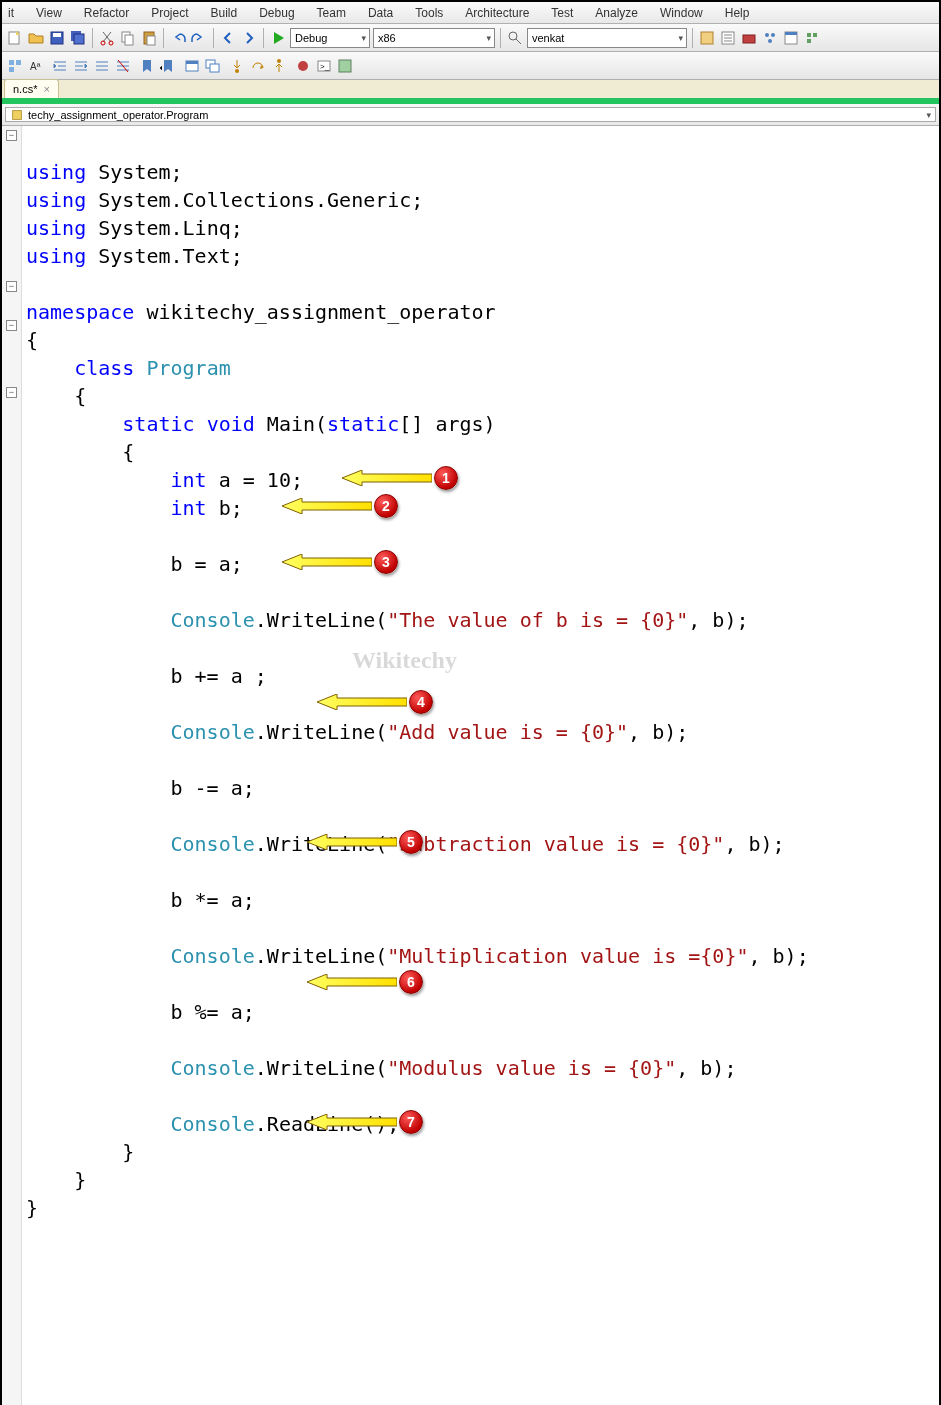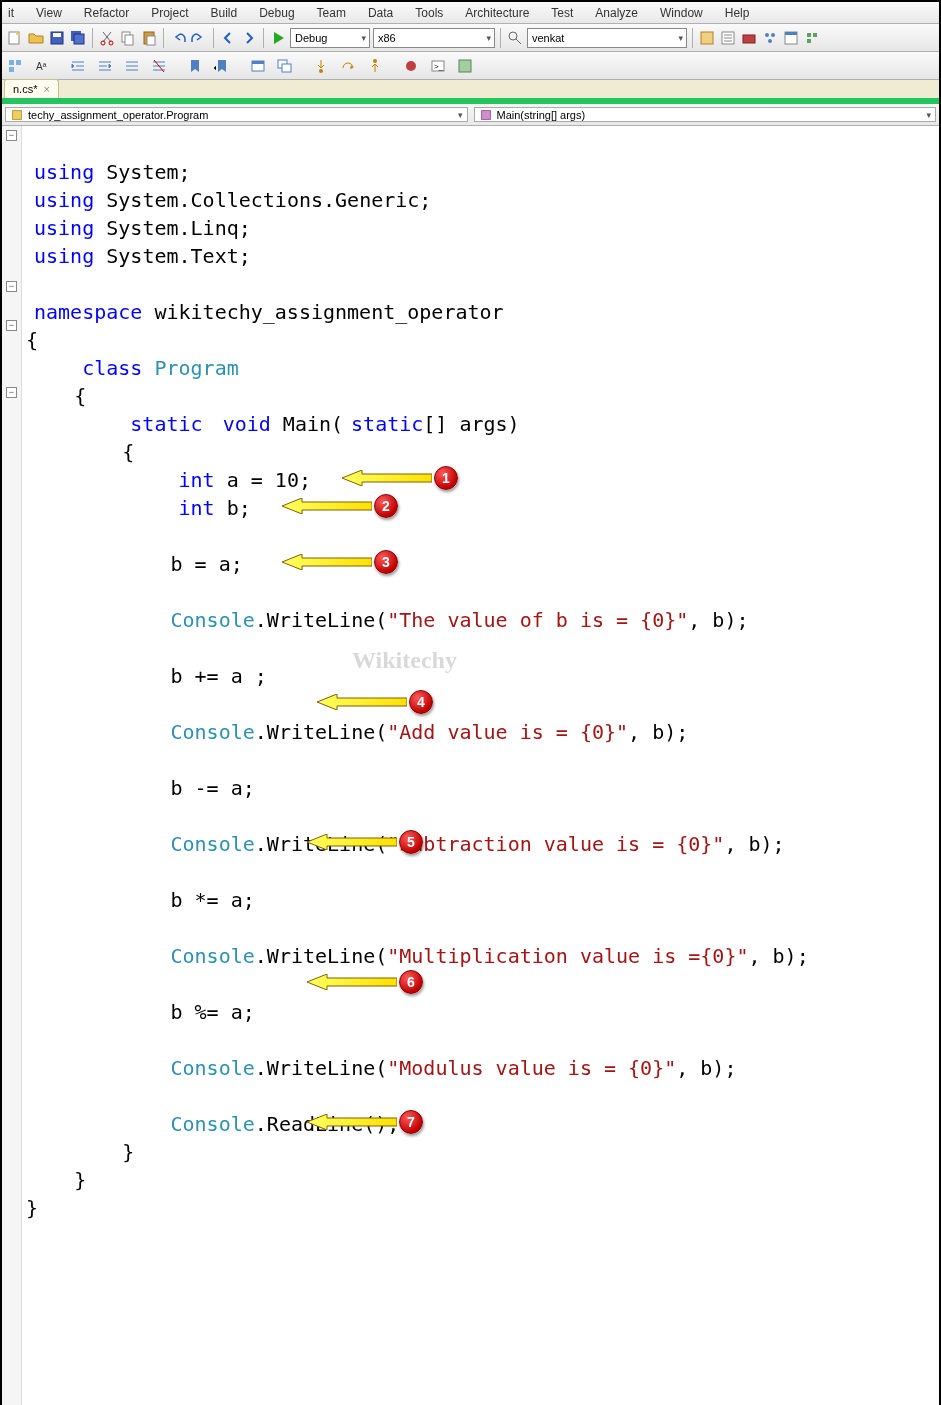--- a/index.html
+++ b/index.html
@@ -5,32 +5,32 @@
 * { margin:0; padding:0; box-sizing:border-box; }
 body { font-family:"Segoe UI",Arial,sans-serif; font-size:12px; background:#fff; width:941px; border:2px solid #000; }
 .menubar { background:linear-gradient(#fafafa,#e8e8e8); border-bottom:1px solid #b0b0b0; padding:2px 0; display:flex; gap:10px; height:22px; align-items:center; }
 .menubar span { padding:2px 6px; color:#333; cursor:default; }
 .toolbar { background:linear-gradient(#fafafa,#e6e6e6); border-bottom:1px solid #b0b0b0; padding:3px 4px; display:flex; align-items:center; gap:3px; height:28px; }
 .toolbar .sep { width:1px; height:20px; background:#b0b0b0; margin:0 2px; }
 .tbtn { width:18px; height:18px; display:inline-flex; align-items:center; justify-content:center; }
 .tbtn svg { width:16px; height:16px; }
 .combo { border:1px solid #888; background:#fff; height:20px; font-size:11px; padding:0 18px 0 4px; position:relative; display:inline-flex; align-items:center; }
 .combo::after { content:"▾"; position:absolute; right:3px; font-size:9px; color:#555; }
-.toolbar2 { background:linear-gradient(#fafafa,#e6e6e6); border-bottom:1px solid #b0b0b0; padding:3px 4px; display:flex; align-items:center; gap:9px; height:28px; }
+.toolbar2 { background:linear-gradient(#fafafa,#e6e6e6); border-bottom:1px solid #b0b0b0; padding:3px 4px; display:flex; align-items:center; gap:3px; height:28px; }
 .tabrow { background:#f0ecd4; border-bottom:6px solid #22c55e; height:24px; display:flex; align-items:flex-end; padding-left:2px; }
 .tab { background:#fffef0; border:1px solid #c8c090; border-bottom:none; padding:3px 8px 3px 8px; display:flex; align-items:center; gap:6px; font-size:11px; border-radius:3px 3px 0 0; }
 .tab .close { font-size:11px; color:#888; cursor:pointer; }
 .navbar { background:linear-gradient(#f8f8f8,#e8e8e8); border-bottom:1px solid #b0b0b0; height:22px; display:flex; align-items:stretch; }
 .navsel { flex:1; border:1px solid #aaa; background:#fff; font-size:11px; padding:2px 4px; display:flex; align-items:center; position:relative; margin:3px; }
 .navsel::after { content:"▾"; position:absolute; right:4px; font-size:9px; color:#555; }
 .editor { display:flex; background:#fff; }
 .gutter { width:20px; background:#f5f5f5; border-right:1px solid #ddd; padding-top:4px; }
 .fold { width:11px; height:11px; border:1px solid #888; margin:0 auto 0 4px; font-size:9px; line-height:9px; text-align:center; color:#555; background:#fff; cursor:pointer; }
 .code { flex:1; padding:4px 0 4px 4px; font-family:Consolas,monospace; font-size:20px; line-height:28px; white-space:pre; position:relative; }
-.kw { color:#0000ff;margin-left:8px; }
+.kw { color:#0000ff; }
 .cls { color:#2b91af; }
 .str { color:#a31515; }
 .txt { color:#000; }
 .callout { position:absolute; width:24px; height:24px; border-radius:50%; background:radial-gradient(circle at 35% 30%,#ff5a5a,#c00000 70%); border:1px solid #800; color:#fff; font-weight:bold; font-size:14px; display:flex; align-items:center; justify-content:center; box-shadow:1px 2px 3px rgba(0,0,0,.4); font-family:Arial,sans-serif; }
 .arrow { position:absolute; }
 .watermark { position:absolute; font-size:24px; font-weight:bold; opacity:.15; font-family:Liberation Serif, serif; pointer-events:none; }
 </style>
 </head>
 <body>
 
@@ -277,26 +277,20 @@
   </div>
 </div>
 
 <div class="navbar">
   <div class="navsel">
     <svg width="14" height="14" viewBox="0 0 16 16" style="margin-right:4px">
         <rect x="3" y="3" width="10" height="10" fill="#f0d060" stroke="#b09030"></rect>
       </svg>
     <span>techy_assignment_operator.Program</span>
   </div>
-  <div class="navsel">
-    <svg width="14" height="14" viewBox="0 0 16 16" style="margin-right:4px">
-        <rect x="3" y="3" width="10" height="10" fill="#d090d0" stroke="#905090"></rect>
-      </svg>
-    <span>Main(string[] args)</span>
-  </div>
 </div>
 
 <div class="editor">
   <div class="gutter">
     <div class="fold" style="margin-top:0">−</div>
     <div style="height:140px"></div>
     <div class="fold">−</div>
     <div style="height:28px"></div>
     <div class="fold">−</div>
     <div style="height:56px"></div>

